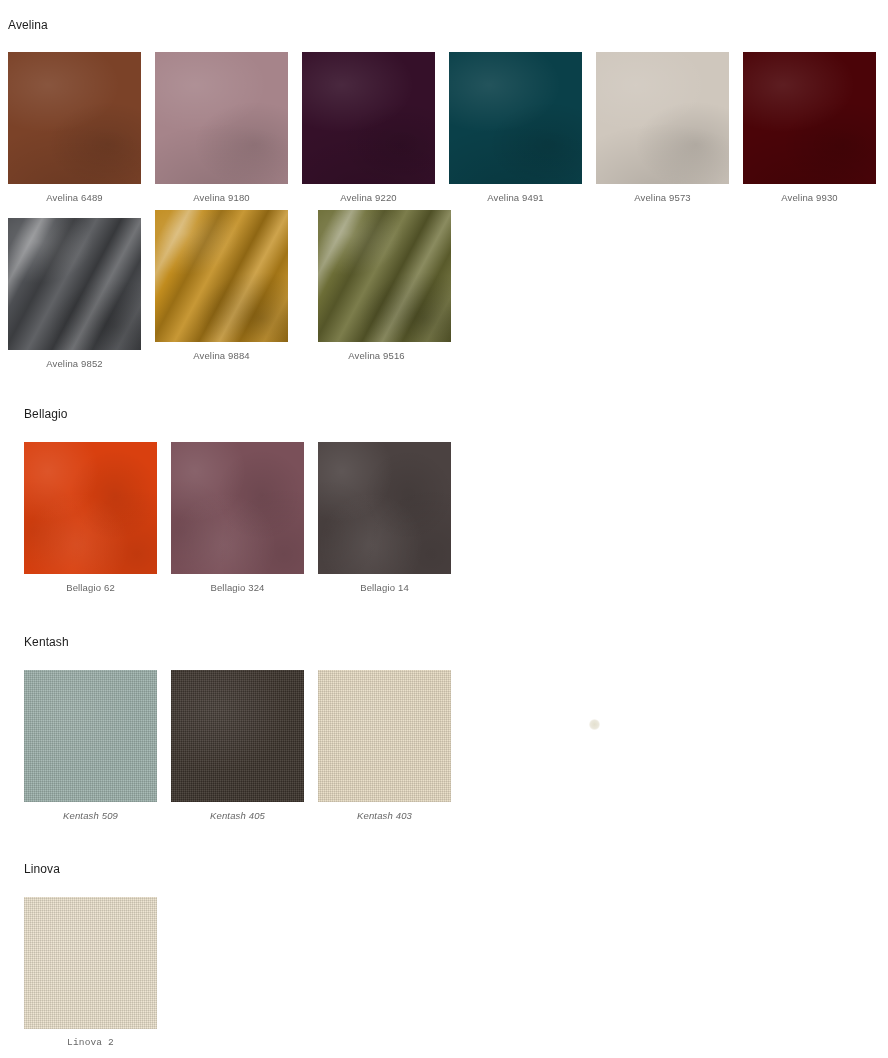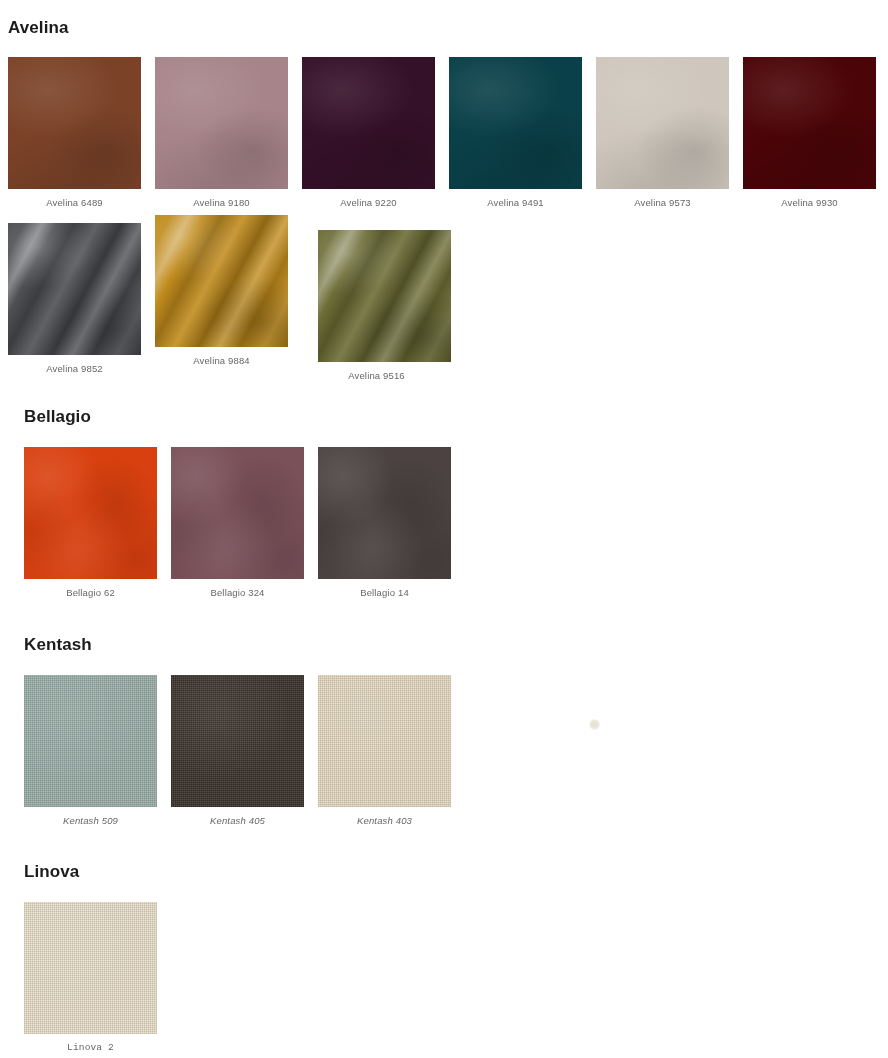--- a/index.html
+++ b/index.html
@@ -18,22 +18,22 @@
   }
 
   .catalog {
     position: relative;
     padding: 0 0 0 8px;
   }
 
   .collection { position: relative; }
 
   .collection-title {
-    font-size: 17px;
-    font-weight: 700;
+    font-size: 12px;
+    font-weight: 400;
     color: #1c1c1c;
     letter-spacing: .1px;
     line-height: 1;
     margin: 0;
     padding: 0;
   }
 
   
   .swatch-grid {
     display: flex;
@@ -154,21 +154,21 @@
           <span class="swatch-label">Avelina 9930</span>
         </div>
         <div class="swatch-card" style="margin-top: 16px;">
           <div class="swatch-image tex-velvet" style="background-color: rgb(74, 76, 80);"></div>
           <span class="swatch-label">Avelina 9852</span>
         </div>
         <div class="swatch-card" style="margin-top: 8px;">
           <div class="swatch-image tex-velvet" style="background-color: rgb(192, 138, 26);"></div>
           <span class="swatch-label">Avelina 9884</span>
         </div>
-        <div class="swatch-card" style="margin-top: 23px; padding-left: 16px;">
+        <div class="swatch-card" style="margin-top: 8px; padding-left: 16px;">
           <div class="swatch-image tex-velvet" style="background-color: rgb(106, 107, 51);"></div>
           <span class="swatch-label">Avelina 9516</span>
         </div>
       </div>
     </section>
     <section class="collection" style="position: absolute; left: 8px; top: 408px; width: 880px;">
       <h2 class="collection-title">Bellagio</h2>
       <div class="swatch-grid" style="margin-top: 22px;">
         <div class="swatch-card">
           <div class="swatch-image tex-suede" style="background-color: rgb(217, 64, 15);"></div>

